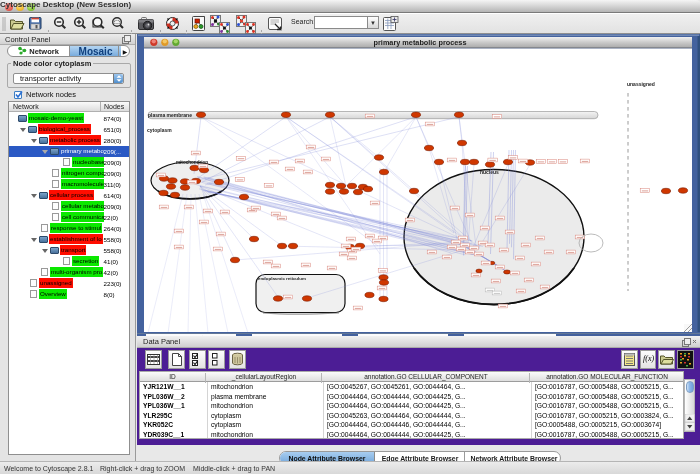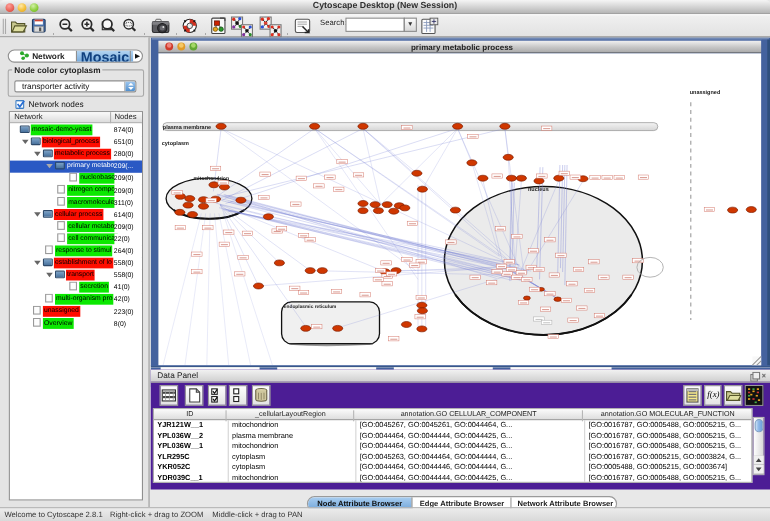--- a/index.html
+++ b/index.html
@@ -1,32 +1,32 @@
 <!DOCTYPE html>
 <html><head><meta charset="utf-8"><style>
 *{margin:0;padding:0;box-sizing:border-box}
 html,body{width:700px;height:474px;overflow:hidden}
 body{font-family:"Liberation Sans",sans-serif;background:#e8e8e8;position:relative}
 .abs{position:absolute}
 
 #titlebar{left:0;top:0;width:700px;height:13px;background:linear-gradient(#f5f5f5,#cfcfcf 60%,#b4b4b4);border-bottom:1px solid #7a7a7a;border-radius:4px 4px 0 0}
 #titlebar .tl{position:absolute;top:3px;width:8px;height:8px;border-radius:50%}
-#title-text{position:absolute;top:0;left:0;width:700px;text-align:center;font-size:8px;font-weight:bold;color:#2f2f2f}
+#title-text{position:absolute;top:0;left:0;width:700px;font-size:8px;font-weight:bold;color:#2f2f2f}
 
 #toolbar{left:0;top:13px;width:700px;height:21px;background:linear-gradient(#f0f0f0,#e2e2e2);border-top:1px solid #fff;border-bottom:1px solid #8f8f8f}
 #searchlbl{left:291px;top:18px;font-size:7px;color:#222}
 #searchbox{left:314px;top:16px;width:54px;height:13px;background:#fff;border:1px solid #8a8a8a}
 #searcharrow{left:367px;top:16px;width:12px;height:13px;background:linear-gradient(#fdfdfd,#d8d8d8);border:1px solid #8a8a8a;font-size:6px;color:#333;text-align:center;line-height:12px}
 .tsep{position:absolute;top:16px;width:1px;height:16px;border-left:1px dotted #a8a8a8}
 
 #cpanel{left:0;top:34px;width:136px;height:427px;background:#e4e4e4;border-right:1px solid #9a9a9a}
 #cphead{left:0;top:0;width:135px;height:11px;background:linear-gradient(#ececec,#d2d2d2);border-bottom:1px solid #adadad;font-size:7.5px;color:#1d1d1d;padding-left:5px;line-height:11px}
 #cptabs{left:7px;top:11px;width:123px;height:12px;background:#fff;border:1px solid #8f8f8f;border-radius:6px;overflow:hidden}
 #tab-network{position:absolute;left:0;top:0;width:61px;height:12px;font-size:7.5px;font-weight:bold;color:#222;text-align:center;line-height:11px}
-#tab-mosaic{position:absolute;left:61px;top:0;width:52px;height:12px;background:linear-gradient(#b4d5f2,#6da3d8);border-left:1px solid #8f8f8f;font-size:13px;font-weight:bold;color:#10407e;text-align:center;line-height:11px}
+#tab-mosaic{position:absolute;left:61px;top:0;width:52px;height:12px;background:linear-gradient(#b4d5f2,#6da3d8);border-left:1px solid #8f8f8f;font-size:10px;font-weight:bold;color:#10407e;text-align:center;line-height:11px}
 #tab-arrow{position:absolute;left:110px;top:0;width:13px;height:12px;border-left:1px solid #8f8f8f;font-size:6px;color:#111;text-align:center;line-height:12px}
 #groupbox{left:7px;top:29px;width:124px;height:25px;border:1px solid #a9a9a9;border-radius:2px}
 #grouplbl{left:11px;top:25px;font-size:7.5px;font-weight:bold;color:#222;background:#e4e4e4;padding:0 2px}
 #combo{left:13px;top:39px;width:111px;height:11px;background:#fff;border:1px solid #8f8f8f;border-radius:2px;font-size:7.5px;color:#111;padding-left:6px;line-height:10px}
 #combobtn{position:absolute;right:0px;top:0px;width:10px;height:9px;background:linear-gradient(#9ec7ef,#4f8ecd);border-left:1px solid #777;border-radius:0 2px 2px 0}
 #checkbox{left:14px;top:57px;width:8px;height:8px;background:#fff;border:1px solid #3d7ec4;border-radius:1px;box-shadow:inset 0 0 1px #9cc4e8}
 #checklbl{left:26px;top:56px;font-size:7.5px;color:#111}
 #treebox{left:8px;top:67px;width:122px;height:354px;background:#fff;border:1px solid #8f8f8f}
 #treehead{position:absolute;left:0;top:0;width:120px;height:10px;background:linear-gradient(#fafafa,#dcdcdc);border-bottom:1px solid #b0b0b0;font-size:7px;color:#222}
 #treehead .c1{position:absolute;left:4px;top:1px}
@@ -190,20 +190,26 @@
   <div class="tsep" style="left:131px"></div>
   <div class="tsep" style="left:160px"></div>
   <div class="tsep" style="left:186px"></div>
   <div class="tsep" style="left:261px"></div>
 </div>
 <div class="abs" id="searchlbl">Search:</div>
 <div class="abs" id="searchbox"></div>
 <div class="abs" id="searcharrow">▼</div>
 
 <div class="abs" id="cpanel">
+  <div class="abs" id="cphead">Control Panel
+    <svg width="9" height="9" style="position:absolute;right:4px;top:1px">
+        <rect x="0.5" y="2.5" width="6" height="6" fill="none" stroke="#777"></rect>
+        <rect x="2.5" y="0.5" width="6" height="6" fill="#eee" stroke="#777"></rect>
+      </svg>
+  </div>
   <div class="abs" id="cptabs">
     <div id="tab-network"><svg width="9" height="9" style="vertical-align:-1px">
           <circle cx="2" cy="2.5" r="1.8" fill="#2aaa2a"></circle>
           <circle cx="6.5" cy="4.5" r="1.8" fill="#2aaa2a"></circle>
           <circle cx="3" cy="7" r="1.6" fill="#2aaa2a"></circle>
           <path d="M2.5 3 L6 4.5 M6 5 L3.5 6.5" stroke="#2aaa2a" stroke-width="0.8"></path>
         </svg> Network</div>
     <div id="tab-mosaic">Mosaic</div>
     <div id="tab-arrow">▶</div>
   </div>

